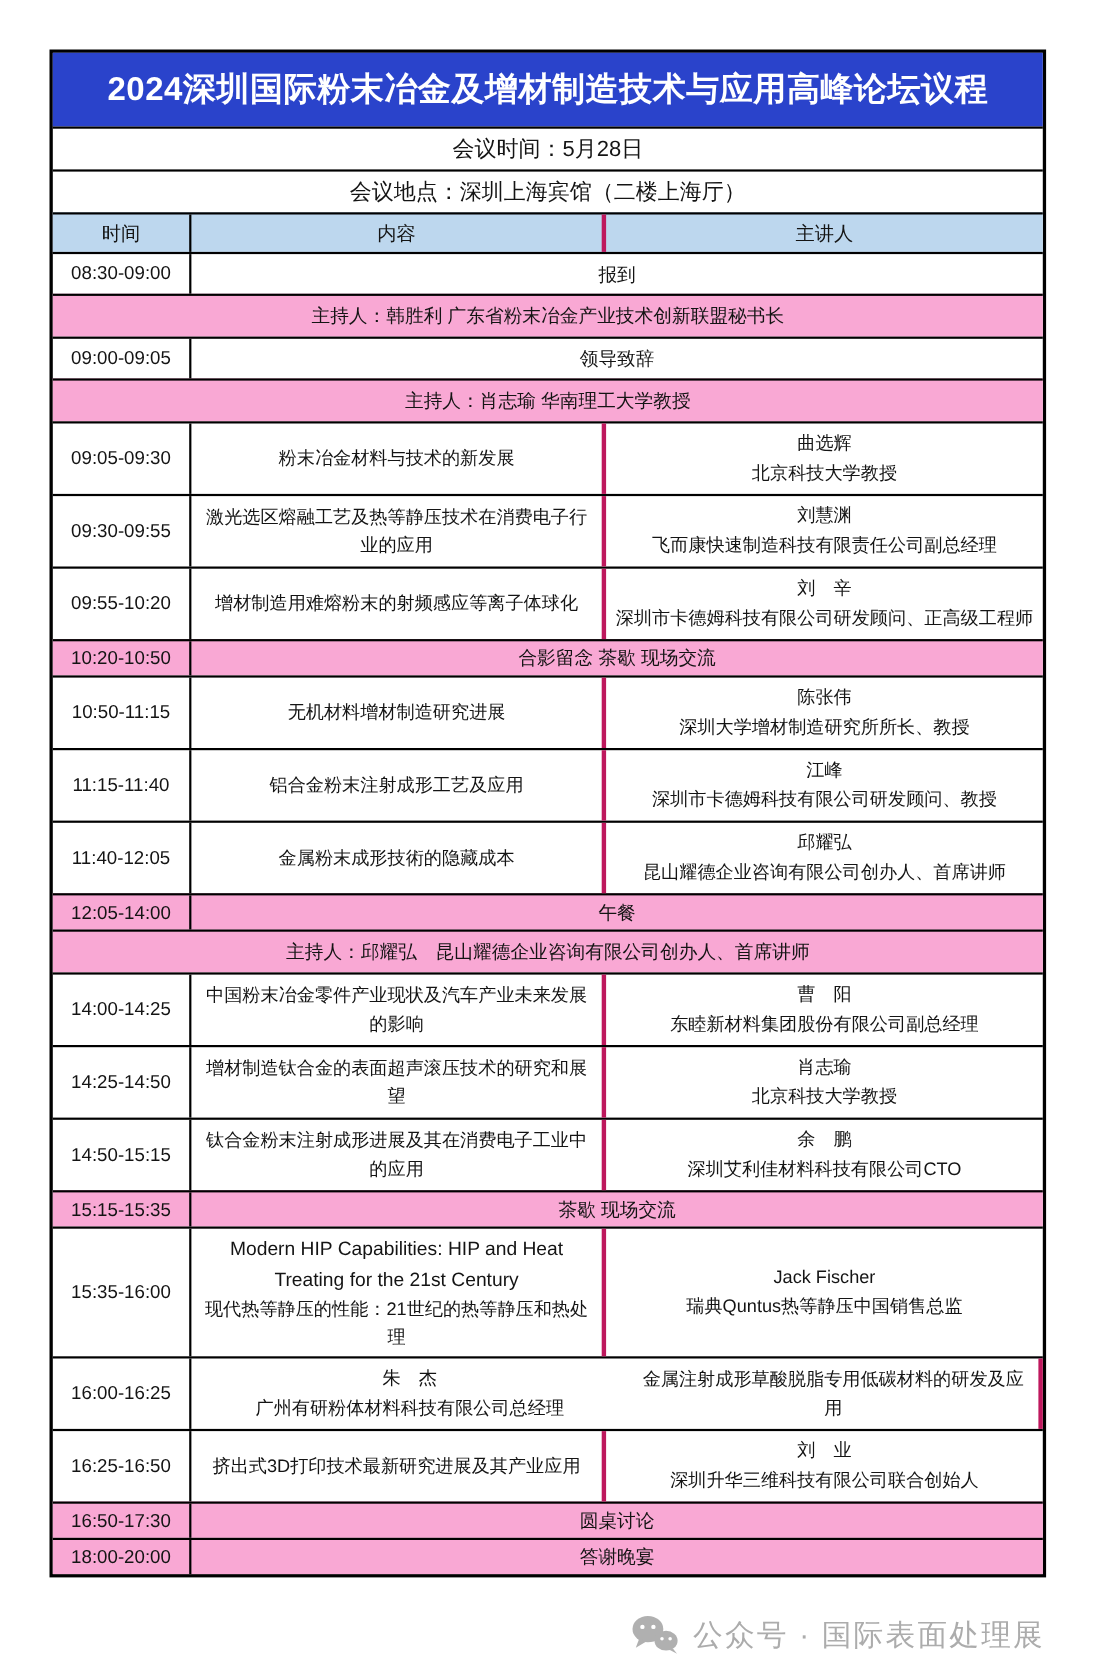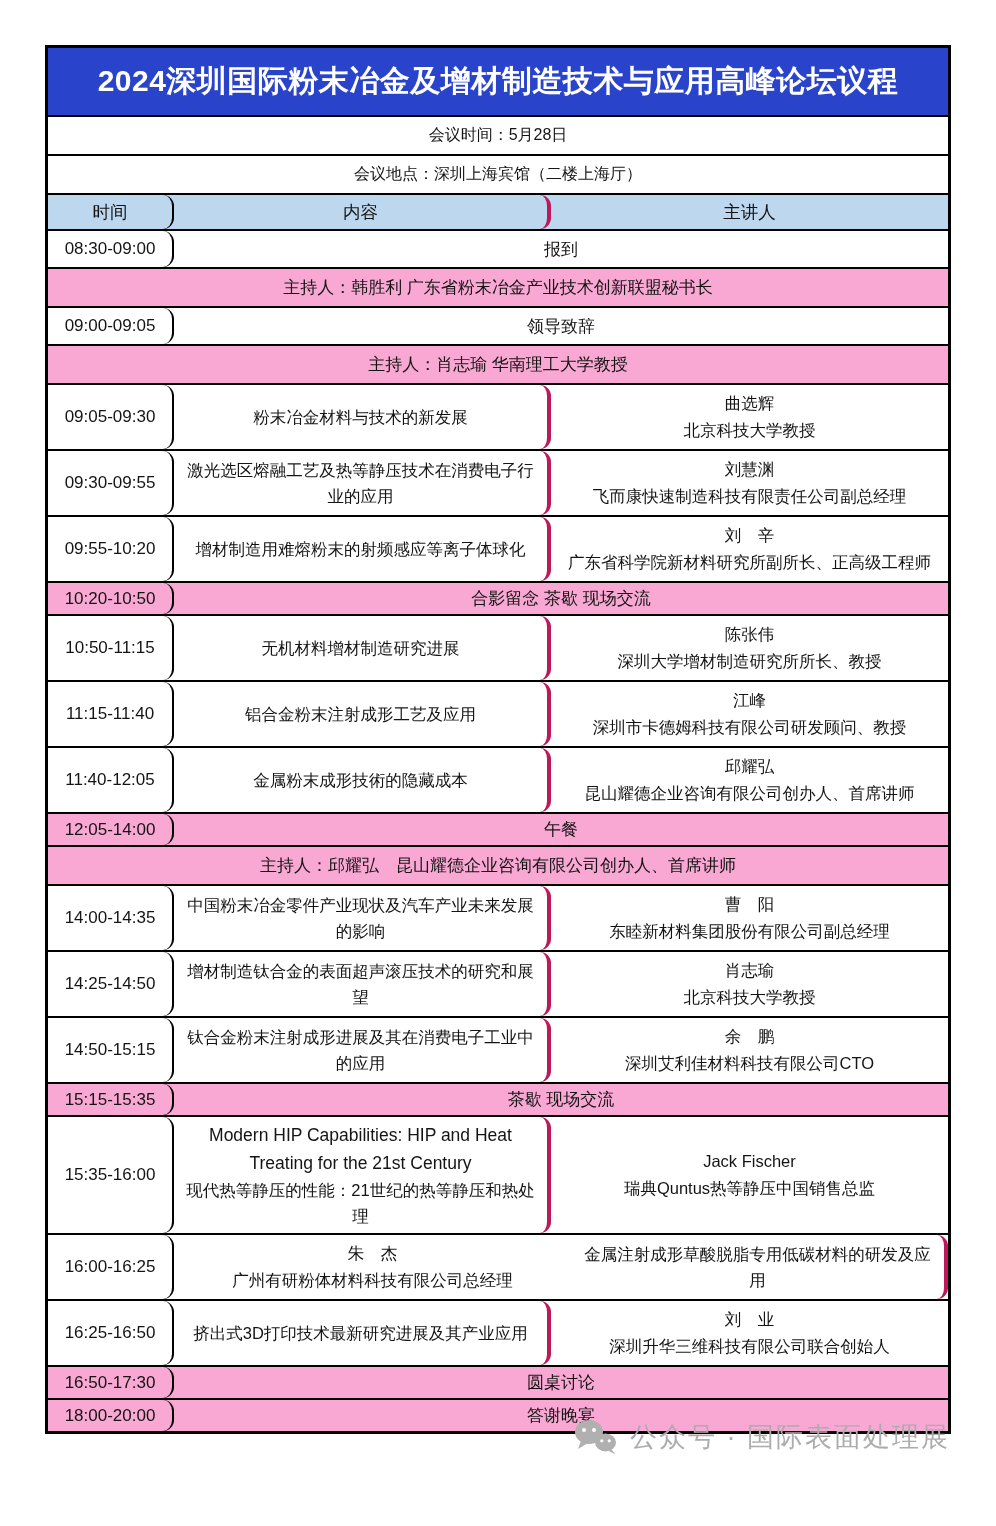--- a/index.html
+++ b/index.html
@@ -40,38 +40,37 @@
     min-height: 67px;
     display: flex;
     align-items: center;
     justify-content: center;
     text-align: center;
     letter-spacing: 0.5px;
   }
 
   .info-row {
     min-height: 39px;
-    font-size: 16px;
+    font-size: 20px;
     display: flex;
     align-items: center;
     justify-content: center;
     text-align: center;
   }
 
   .header-row { background: #bdd7ee; min-height: 29px; }
   .header-row .c { font-size: 17.5px; }
 
   .c {
     display: flex;
     align-items: center;
     justify-content: center;
     text-align: center;
     box-sizing: border-box;
     flex-direction: column;
-    border-radius: 11px;
   }
   .c-time {
     flex: 0 0 126px;
     border-right: 2px solid #000000;
     font-size: 17px;
     padding: 2px 2px;
   }
   .c-content {
     flex: 0 0 377px;
     border-right: 4px solid #be185d;
@@ -94,21 +93,21 @@
   .merged-row  { min-height: 38px; }
   .break-row-h { min-height: 33px; }
   .chair-row   { min-height: 39px; }
 
   .content-en { font-size: 17.5px; line-height: 28px; }
   .content-zh { font-size: 16.5px; line-height: 26px; }
   .speaker-name, .speaker-org { line-height: 27px; }
 
   .footer {
     position: absolute;
-    top: 1419px;
+    top: 1468px;
     right: 46px;
     display: flex;
     align-items: center;
     gap: 12px;
     color: #acacac;
     font-size: 27px;
     letter-spacing: 2px;
     white-space: nowrap;
   }
   .footer svg { display: block; }
@@ -173,21 +172,21 @@
             <div class="speaker-org">飞而康快速制造科技有限责任公司副总经理</div>
           </div>
         </div>
         <div class="agenda-row session-row">
           <div class="c c-time">09:55-10:20</div>
           <div class="c c-content">
             <div class="content-zh">增材制造用难熔粉末的射频感应等离子体球化</div>
           </div>
           <div class="c c-speaker">
             <div class="speaker-name">刘　辛</div>
-            <div class="speaker-org">广东省科学院新材料研究所副所长、正高级工程师</div>
+            <div class="speaker-org">深圳市卡德姆科技有限公司研发顾问、正高级工程师</div>
           </div>
         </div>
         <div class="agenda-row merged-row band break-row-h">
           <div class="c c-time">10:20-10:50</div>
           <div class="c c-merged">合影留念 茶歇 现场交流</div>
         </div>
         <div class="agenda-row session-row">
           <div class="c c-time">10:50-11:15</div>
           <div class="c c-content">
             <div class="content-zh">无机材料增材制造研究进展</div>
@@ -218,21 +217,21 @@
           </div>
         </div>
         <div class="agenda-row merged-row band break-row-h">
           <div class="c c-time">12:05-14:00</div>
           <div class="c c-merged">午餐</div>
         </div>
         <div class="agenda-row band chair-row">
           <div class="c c-full">主持人：邱耀弘　昆山耀德企业咨询有限公司创办人、首席讲师</div>
         </div>
         <div class="agenda-row session-row">
-          <div class="c c-time">14:00-14:35</div>
+          <div class="c c-time">14:00-14:25</div>
           <div class="c c-content">
             <div class="content-zh">中国粉末冶金零件产业现状及汽车产业未来发展的影响</div>
           </div>
           <div class="c c-speaker">
             <div class="speaker-name">曹　阳</div>
             <div class="speaker-org">东睦新材料集团股份有限公司副总经理</div>
           </div>
         </div>
         <div class="agenda-row session-row">
           <div class="c c-time">14:25-14:50</div>

